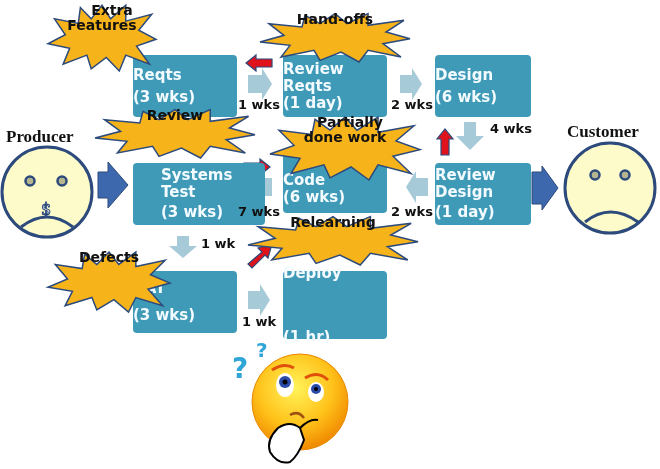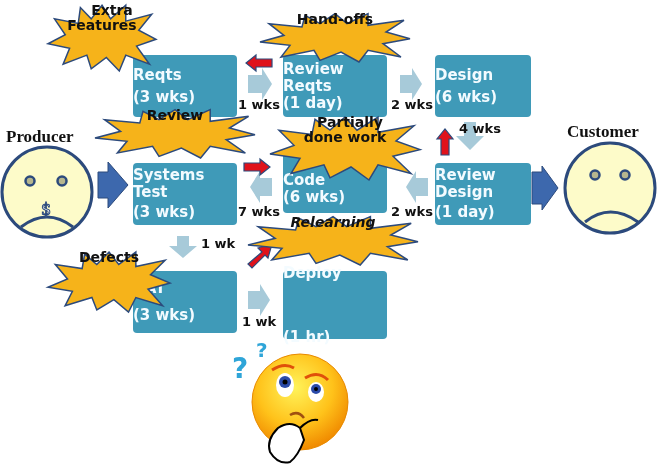--- a/index.html
+++ b/index.html
@@ -56,37 +56,37 @@
 </div>
 <div class="box" style="left:435px;top:163px;width:96px;height:62px;">
   <span>Review</span>
   <span>Design</span>
   <span style="margin-top:3px">(1 day)</span>
 </div>
 <div class="box" style="left:283px;top:151px;width:104px;height:62px;">
   <span style="margin-top:14px">Code</span>
   <span>(6 wks)</span>
 </div>
-<div class="box" style="left:133px;top:163px;width:104px;height:62px;">
+<div class="box" style="left:133px;top:163px;width:104px;height:62px;padding-left:28px;">
   <span>Systems</span>
   <span>Test</span>
   <span style="margin-top:3px">(3 wks)</span>
 </div>
 <div class="box" style="left:133px;top:271px;width:104px;height:62px;">
   <span>UAT</span>
   <span style="margin-top:10px">(3 wks)</span>
 </div>
 <div class="box" style="left:283px;top:271px;width:104px;height:68px;gap:37px;">
   <span>Deploy</span>
   <span style="margin-top:10px">(1 hr)</span>
 </div>
 
 <div class="lbl" style="left:238px;top:97px;">1 wks</div>
 <div class="lbl" style="left:391px;top:97px;">2 wks</div>
-<div class="lbl" style="left:459px;top:121px;text-align:center;">4 wks</div>
+<div class="lbl" style="left:490px;top:121px;text-align:center;">4 wks</div>
 <div class="lbl" style="left:391px;top:204px;">2 wks</div>
 <div class="lbl" style="left:238px;top:204px;">7 wks</div>
 <div class="lbl" style="left:201px;top:236px;">1 wk</div>
 <div class="lbl" style="left:242px;top:314px;">1 wk</div>
 
 <div class="title" style="left:6px;top:127px;">Producer</div>
 <div class="title" style="left:567px;top:122px;">Customer</div>
 
 <svg class="abs" width="660" height="469" style="pointer-events:none">
   <g>
@@ -154,21 +154,21 @@
 </div>
 <div class="burst" style="left:270px;top:115px;width:150px;height:65px;">
   <svg viewBox="0 0 100 60" preserveAspectRatio="none">
       <polygon points="50,2 58,14 72,2 72,16 96,10 84,24 100,32 82,38 94,54 72,46 66,60 54,48 40,58 36,46 14,54 20,40 0,36 16,28 6,14 28,18 30,4 40,14" fill="#f6b31a" stroke="#2c4a7c" stroke-width="1.5" vector-effect="non-scaling-stroke"></polygon>
     </svg>
   <div class="bt">
       <span style="margin-left:10px">Partially</span>
       <span>done work</span>
     </div>
 </div>
-<div class="burst" style="left:248px;top:215px;width:170px;height:50px;font-style:italic;">
+<div class="burst" style="left:248px;top:215px;width:170px;height:50px;">
   <svg viewBox="0 0 100 60" preserveAspectRatio="none">
       <polygon points="50,2 58,14 72,2 72,16 96,10 84,24 100,32 82,38 94,54 72,46 66,60 54,48 40,58 36,46 14,54 20,40 0,36 16,28 6,14 28,18 30,4 40,14" fill="#f6b31a" stroke="#2c4a7c" stroke-width="1.5" vector-effect="non-scaling-stroke"></polygon>
     </svg>
   <div class="bt">
       <span>Relearning</span>
     </div>
 </div>
 <div class="burst" style="left:48px;top:250px;width:122px;height:62px;">
   <svg viewBox="0 0 100 60" preserveAspectRatio="none">
       <polygon points="50,2 58,14 72,2 72,16 96,10 84,24 100,32 82,38 94,54 72,46 66,60 54,48 40,58 36,46 14,54 20,40 0,36 16,28 6,14 28,18 30,4 40,14" fill="#f6b31a" stroke="#2c4a7c" stroke-width="1.5" vector-effect="non-scaling-stroke"></polygon>

